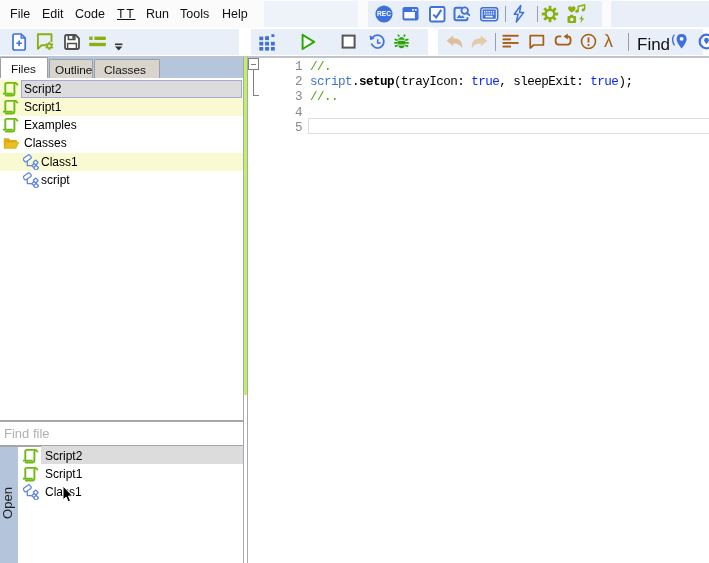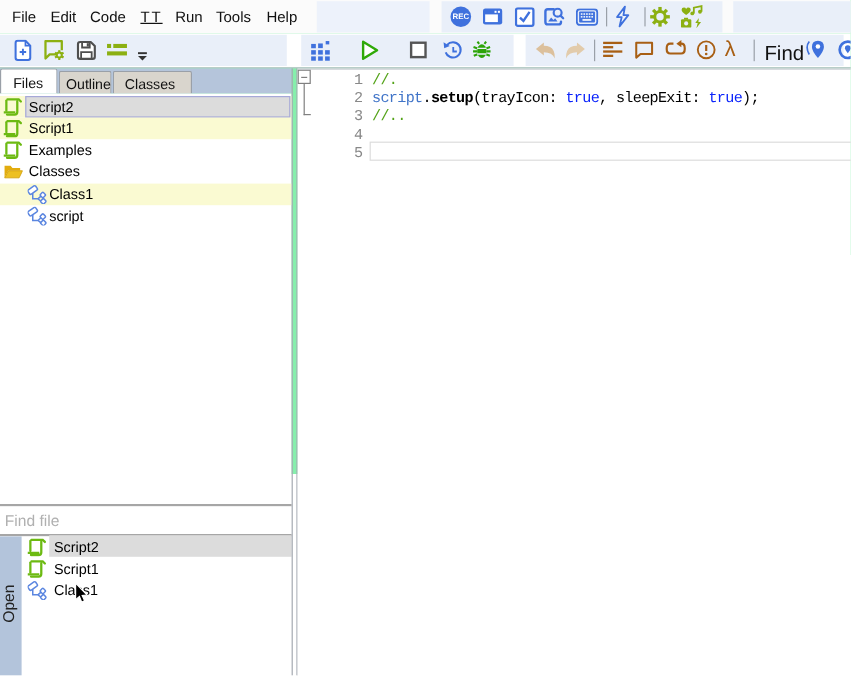--- a/index.html
+++ b/index.html
@@ -1,17 +1,17 @@
 <!DOCTYPE html>
 <html><head>
 <meta charset="utf-8">
 <style>
   html,body{margin:0;padding:0;}
   body{width:709px;height:563px;background:#fff;font-family:"Liberation Sans",sans-serif;overflow:hidden;}
-  #app{position:relative;width:709px;height:395px;background:#86efac;}
+  #app{position:relative;width:709px;height:395px;background:#bef264;}
   .abs{position:absolute;}
   .chunk{position:absolute;background:#e9eff9;}
   .menuitem{position:absolute;top:7px;font-size:12.5px;color:#111;}
   .vsep{position:absolute;width:1px;background:#9aa0a8;}
   .tab{position:absolute;font-size:11.8px;color:#111;box-sizing:border-box;}
   .trow{position:absolute;left:0;width:243px;height:18px;font-size:12px;color:#000;}
   .trow span.lbl{position:absolute;top:2px;}
   .num{position:absolute;text-align:right;color:#888;width:20px;font-size:12.6px;letter-spacing:-0.55px;}
   .cl{position:absolute;left:310px;white-space:pre;font-size:12.6px;letter-spacing:-0.55px;}
 </style>

